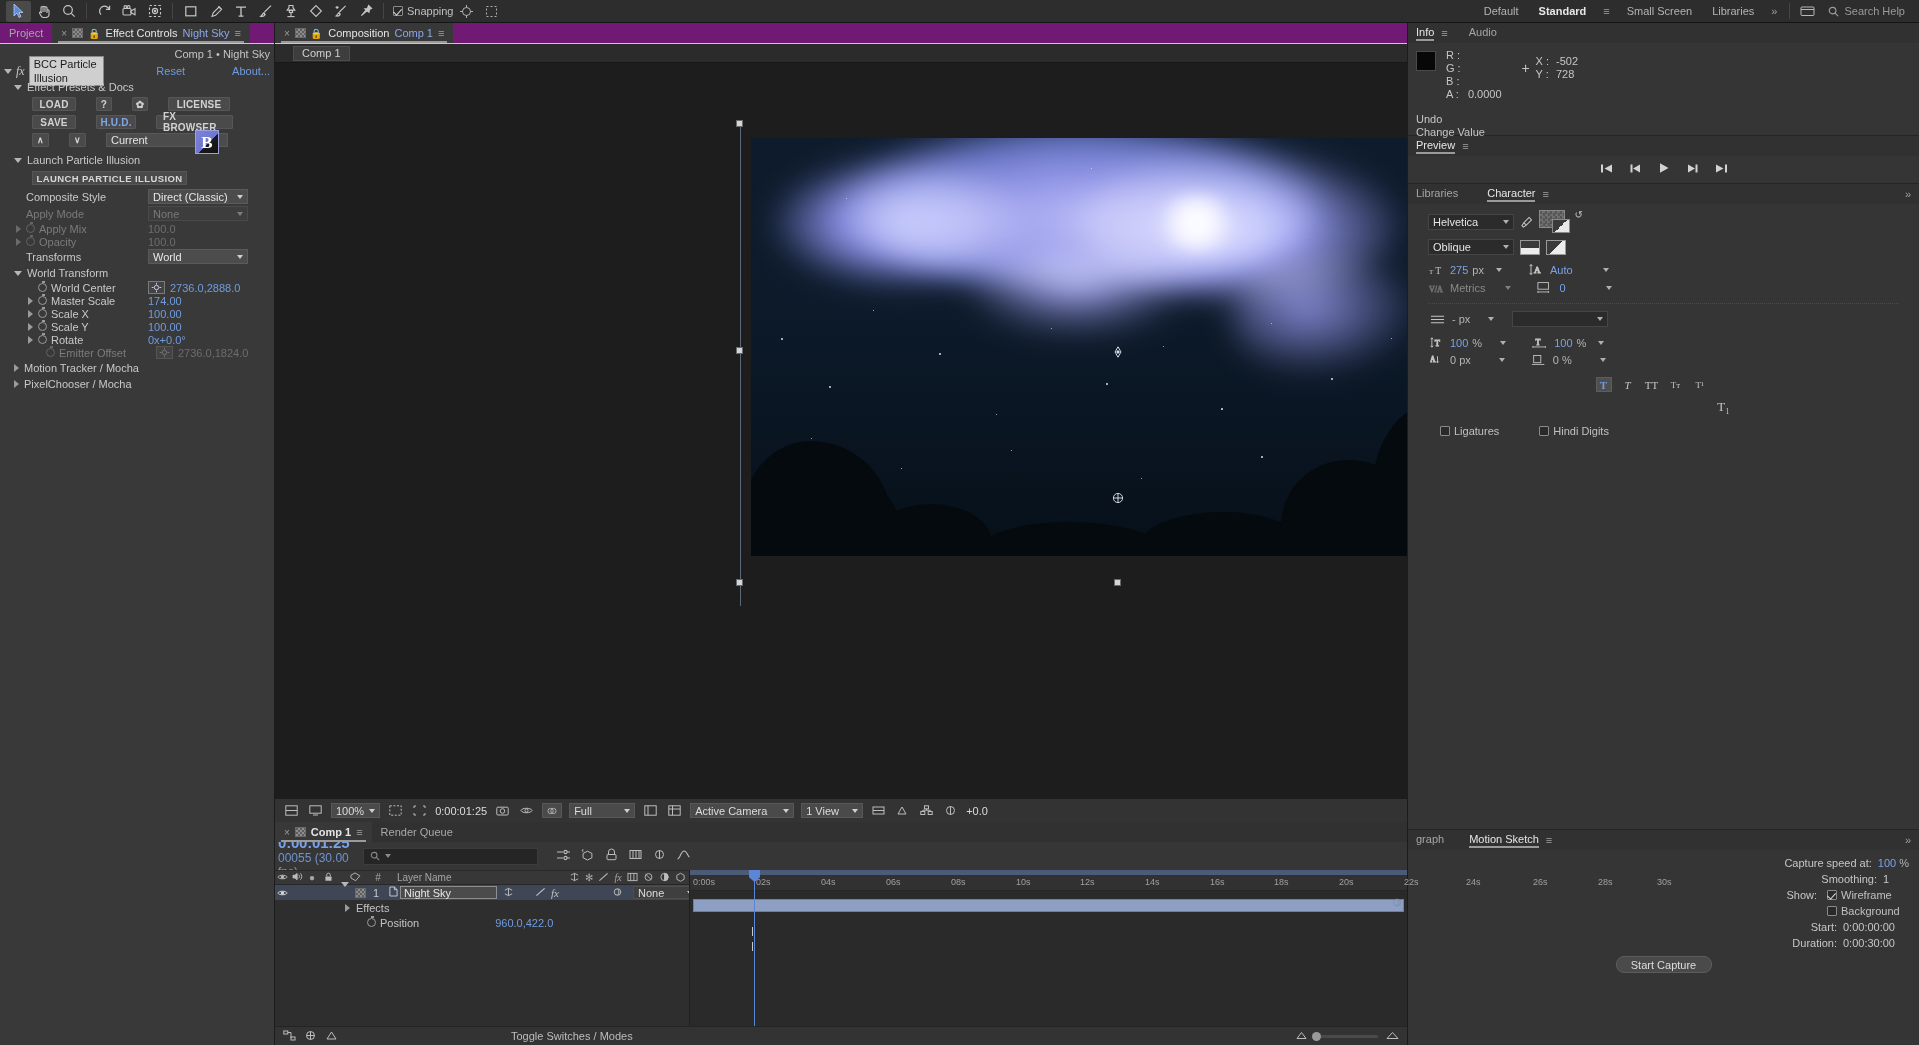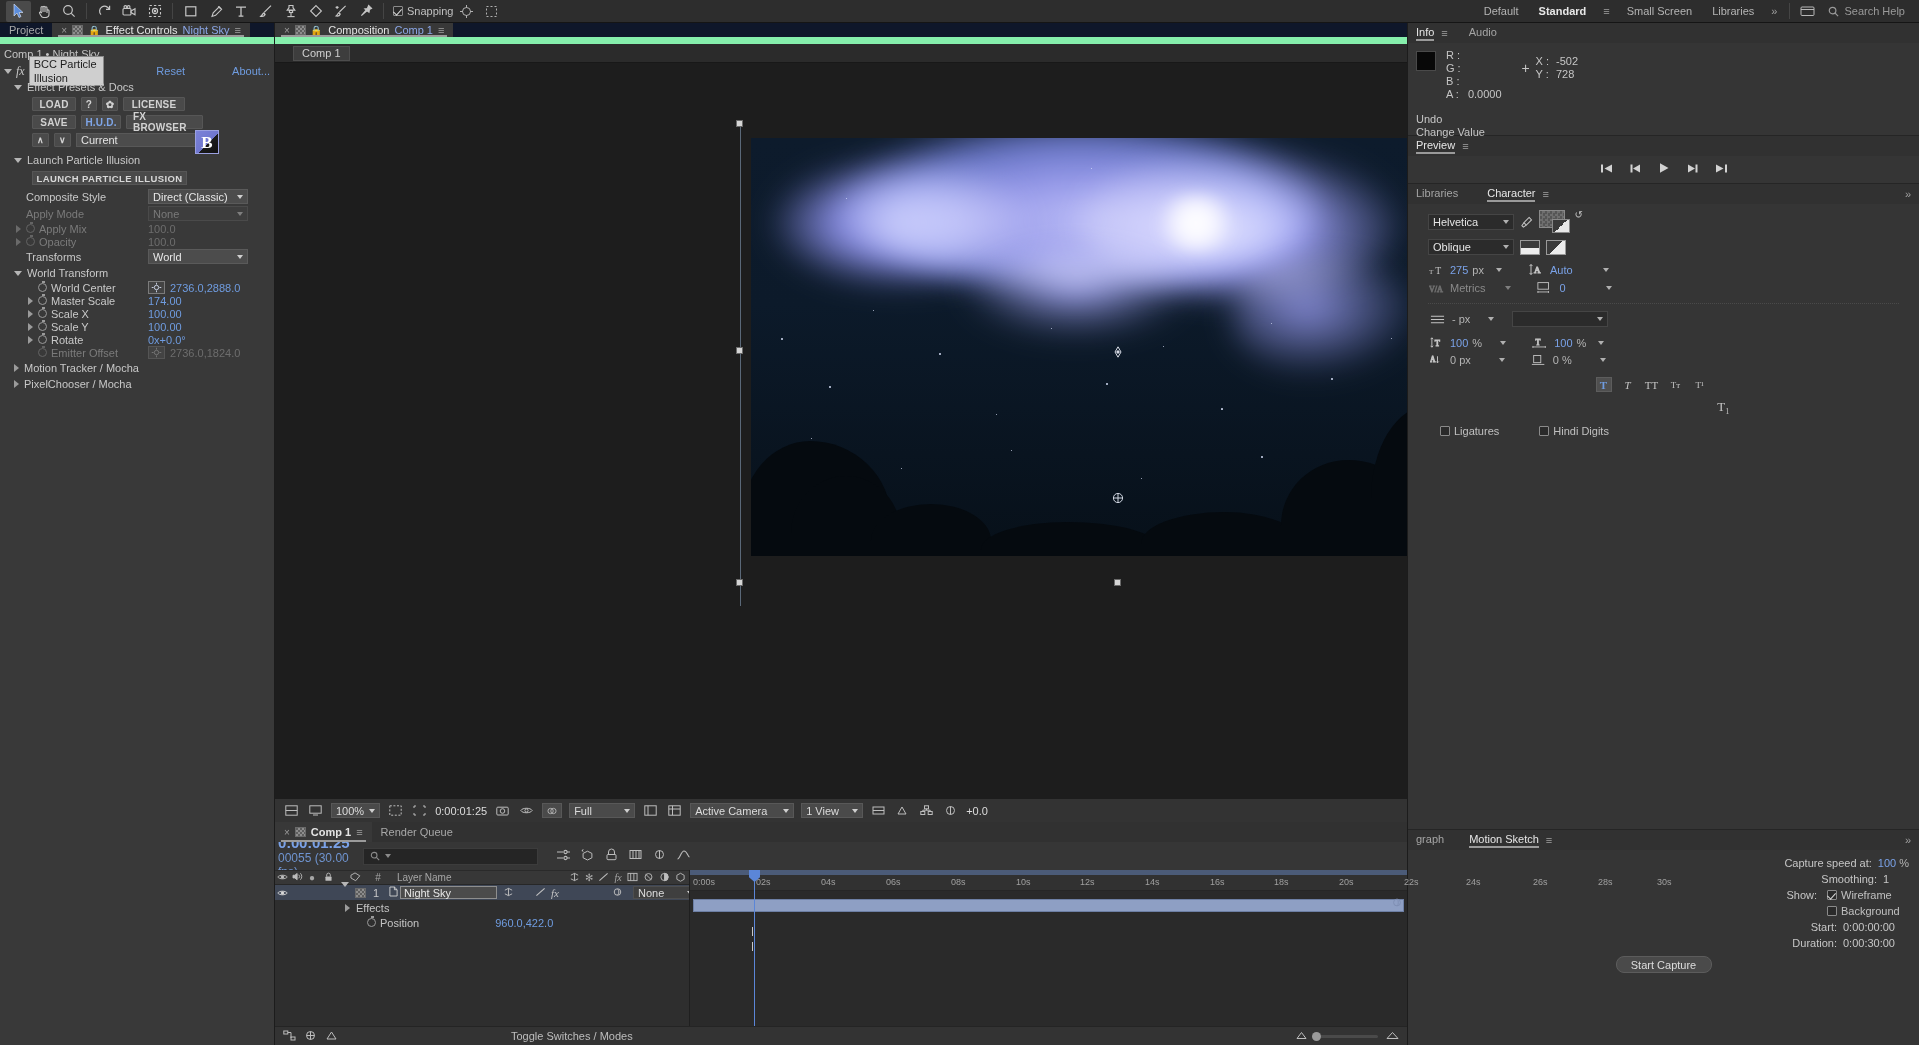--- a/index.html
+++ b/index.html
@@ -40,22 +40,22 @@
     color: #b4b4b4; font-size: 11px;
   }
   .ws-item.sel { color: #e8e8e8; font-weight: bold; }
   .search-box {
     display: flex; align-items: center; gap: 5px; padding: 0 8px; height: 23px;
     color: #9a9a9a;
   }
 
   
   .panel-tabs {
-    height: 21px; background: #0f172a; display: flex; align-items: stretch;
-    border-bottom: 7px solid #86efac;
+    height: 21px; background: #701a75; display: flex; align-items: stretch;
+    border-bottom: 1px solid #86efac;
   }
   .ptab {
     display: flex; align-items: center; gap: 5px; padding: 0 9px;
     font-size: 11px; color: #a8a8a8; position: relative;
   }
   .ptab.active { color: #e4e4e4; background: #383838; }
   .ptab.active::after {
     content: ""; position: absolute; left: 6px; right: 6px; bottom: 0; height: 2px; background: #9a9a9a;
   }
   .ptab .accent { color: #8ba7e8; }
@@ -71,34 +71,34 @@
 
   
   #main { position: absolute; top: 23px; left: 0; right: 0; bottom: 0; display: flex; }
   #col-left  { width: 274px; background: #353535; display: flex; flex-direction: column; }
   #col-mid   { flex: 1; display: flex; flex-direction: column; background: #353535;
                border-left: 1px solid #1c1c1c; border-right: 1px solid #1c1c1c; }
   #col-right { width: 511px; background: #353535; display: flex; flex-direction: column; }
 
   
   #fx-body { flex: 1; background: #393939; overflow: hidden; position: relative; }
-  .breadcrumb { padding: 4px 4px 3px 4px; font-size: 11px; color: #c4c4c4; }
+  .breadcrumb { padding: 4px 4px 3px 4px; font-size: 11px; color: #c4c4c4; text-align: right; }
   .fx-header { display: flex; align-items: center; gap: 4px; padding: 1px 4px; height: 16px; }
   .tri { width: 0; height: 0; cursor: default; }
   .tri.down { border-left: 4px solid transparent; border-right: 4px solid transparent; border-top: 5px solid #b6b6b6; }
   .tri.right { border-top: 4px solid transparent; border-bottom: 4px solid transparent; border-left: 5px solid #9b9b9b; }
   .tri.dim { opacity: .5; }
   .fxname {
     background: #cfcfcf; color: #1c1c1c; padding: 0 4px; font-size: 11px;
     border: 1px solid #8a8a8a; line-height: 14px;
   }
   .blue-link { color: #6f9ce0; }
   .sect-row { display: flex; align-items: center; gap: 5px; padding: 2px 4px 2px 14px; }
   .sect-row .lbl { font-size: 11px; color: #c8c8c8; }
-  .btnrow { display: flex; gap: 5px; padding: 2px 0 2px 32px; align-items: flex-start; }
+  .btnrow { display: flex; gap: 20px; padding: 2px 0 2px 32px; align-items: flex-start; }
   .gbtn {
     background: #4a4a4a; border: 1px solid #565656; color: #d2d2d2;
     font-size: 10px; font-weight: bold; letter-spacing: .2px;
     height: 14px; display: flex; align-items: center; justify-content: center;
     padding: 0 6px; border-radius: 1px;
   }
   .gbtn.blue { color: #7fa6e8; }
   .gbtn.w-load { width: 44px; }
   .gbtn.w-q { width: 16px; }
   .gbtn.w-gear { width: 16px; }
@@ -521,21 +521,21 @@
         <span class="stopwatch"></span>
         <span class="pname">Scale Y</span>
         <span class="pval">100.00</span>
       </div>
       <div class="prow" style="padding-left:28px;">
         <span class="tri right" style="margin-right:5px;"></span>
         <span class="stopwatch"></span>
         <span class="pname">Rotate</span>
         <span class="pval">0x+0.0°</span>
       </div>
-      <div class="prow dis" style="padding-left:38px;">
+      <div class="prow dis" style="padding-left:38px;margin-left:8px;">
         <span class="stopwatch dim"></span>
         <span class="pname">Emitter Offset</span>
         <span class="pickbox dim">
           <svg width="11" height="11" viewBox="0 0 12 12" fill="none" stroke="#787878" stroke-width="1">
               <circle cx="6" cy="6" r="2.4"></circle>
               <path d="M6 0.8v2M6 9.2v2M0.8 6h2M9.2 6h2"></path>
             </svg>
         </span>
         <span class="pval" style="left:170px;">2736.0,1824.0</span>
       </div>

